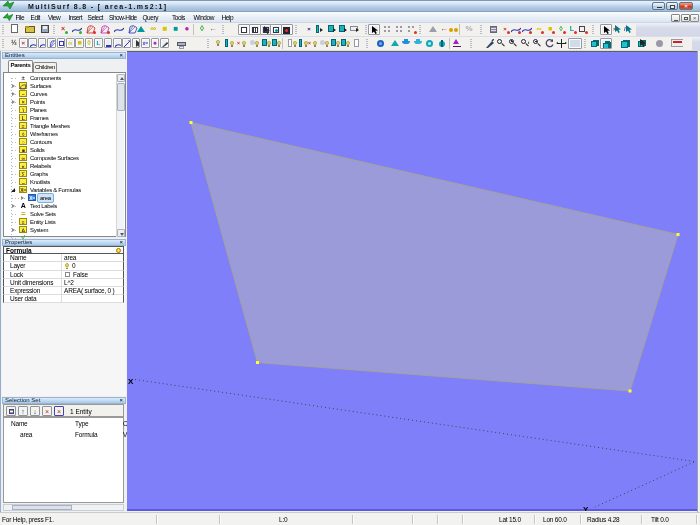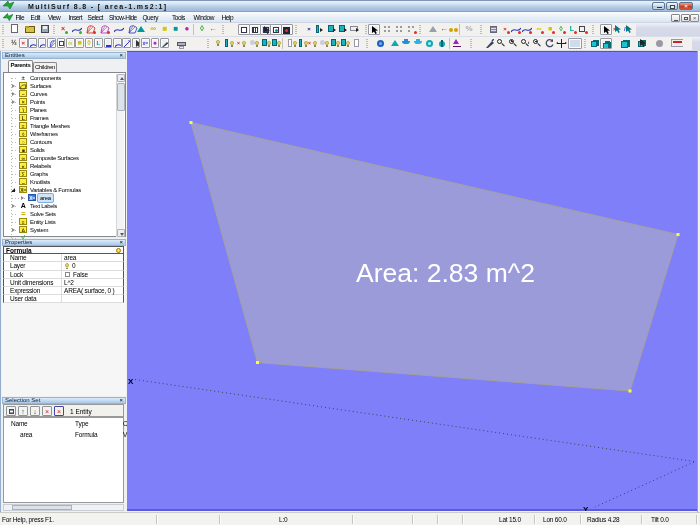--- a/index.html
+++ b/index.html
@@ -742,21 +742,20 @@
       <polygon points="64,71.5 551,183.5 503,340 130.5,311.5" fill="#9c9bd9" stroke="#a3a29a" stroke-width="1"></polygon>
     <rect x="62.5" y="70" width="3" height="3" fill="#ffff30"></rect>
     <rect x="549.5" y="182" width="3" height="3" fill="#ffff30"></rect>
     <rect x="501.5" y="338.5" width="3" height="3" fill="#ffff30"></rect>
     <rect x="129" y="310" width="3" height="3" fill="#ffff30"></rect>
     <line x1="8" y1="328.5" x2="567" y2="410.5" stroke="#40404a" stroke-width="1" stroke-dasharray="1,3"></line>
     <line x1="567" y1="411" x2="468" y2="456" stroke="#40404a" stroke-width="1" stroke-dasharray="1,3"></line>
     <text x="1" y="333" font-size="8" font-weight="bold" fill="#000" font-family="Liberation Sans">X</text>
     <text x="456" y="461" font-size="8" font-weight="bold" fill="#000" font-family="Liberation Sans">Y</text>
   </svg>
-  <div id="arealabel">Area: 2.83 m^2</div>
 </div>
 <div class="abs" id="rightedge"></div>
 
 <div class="abs" id="statusbar">
   <i style="position:absolute;left:156px;top:2px;width:1px;height:9px;background:#c5c8bf;box-shadow:1px 0 0 #fcfcfa"></i>
     <i style="position:absolute;left:219px;top:2px;width:1px;height:9px;background:#c5c8bf;box-shadow:1px 0 0 #fcfcfa"></i>
     <i style="position:absolute;left:352px;top:2px;width:1px;height:9px;background:#c5c8bf;box-shadow:1px 0 0 #fcfcfa"></i>
     <i style="position:absolute;left:412px;top:2px;width:1px;height:9px;background:#c5c8bf;box-shadow:1px 0 0 #fcfcfa"></i>
     <i style="position:absolute;left:437px;top:2px;width:1px;height:9px;background:#c5c8bf;box-shadow:1px 0 0 #fcfcfa"></i>
     <i style="position:absolute;left:462px;top:2px;width:1px;height:9px;background:#c5c8bf;box-shadow:1px 0 0 #fcfcfa"></i>

